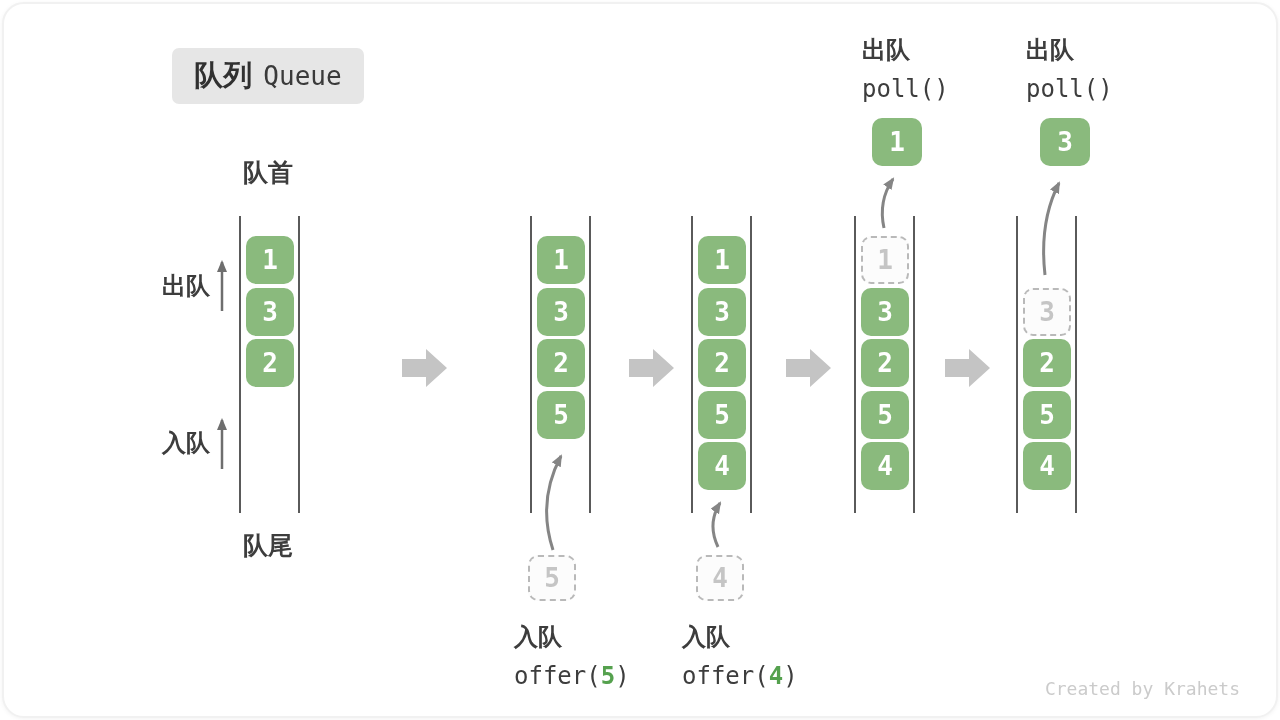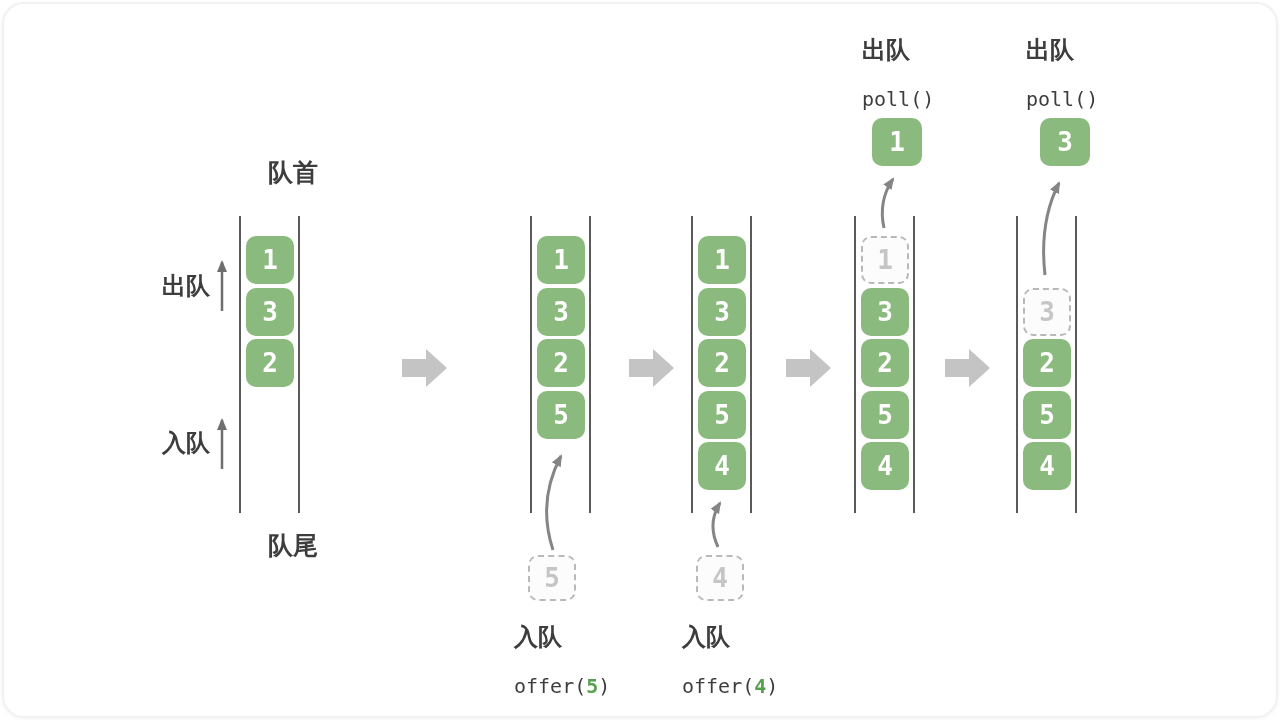--- a/index.html
+++ b/index.html
@@ -17,21 +17,21 @@
 
   .title-box {
     position:absolute; left:168px; top:44px; width:192px; height:56px;
     background:var(--title-bg,#e6e6e6); border-radius:7px;
     display:flex; align-items:center; justify-content:center; gap:11px;
   }
   .title-zh { font-weight:700; font-size:29px; color:#303030; }
   .title-en { font-family:"DejaVu Sans Mono", monospace; font-size:26px; color:#3a3a3a; }
 
   .front-label, .rear-label {
-    position:absolute; left:214px; width:100px; text-align:right;
+    position:absolute; left:214px; width:100px; text-align:center;
     font-weight:700; font-size:25px; color:#3d3d3d;
   }
   .front-label { top:152px; }
   .rear-label  { top:525px; }
 
   .side-label {
     position:absolute; font-weight:700; font-size:24px; color:#3d3d3d; width:60px; text-align:center;
   }
   .side-dequeue { left:152px; top:266px; }
   .side-enqueue { left:152px; top:423px; }
@@ -46,21 +46,21 @@
     font-family:"DejaVu Sans Mono", monospace; font-weight:700; font-size:26px;
   }
   .cell.filled { background:var(--box-green,#8aba7d); color:#ffffff; }
   .cell.ghost  {
     background:#fcfcfc; border:2px dashed var(--ghost-border,#b9b9b9);
     color:var(--ghost-text,#c5c5c5);
   }
 
   .op-block { position:absolute; }
   .op-zh  { font-weight:700; font-size:24px; color:#3d3d3d; }
-  .op-code { font-family:"DejaVu Sans Mono", monospace; font-size:20px; color:#3d3d3d; margin-top:21px; }
+  .op-code { font-family:"DejaVu Sans Mono", monospace; font-size:24px; color:#3d3d3d; margin-top:9px; }
   .op-code .arg { color:var(--code-green,#55a14e); font-weight:700; }
   .dq0 { left:858px; top:30px; }
   .dq1 { left:1022px; top:30px; }
   .eq0 { left:510px; top:617px; }
   .eq1 { left:678px; top:617px; }
 
   .result-box {
     position:absolute; width:50px; height:48px; border-radius:10px;
     background:var(--box-green,#8aba7d); color:#fff;
     display:flex; align-items:center; justify-content:center;
@@ -107,20 +107,24 @@
     <path fill="#c4c4c4" d="M625,355 h24 v-10 l21,19 l-21,19 v-10 h-24 z"></path>
     <path fill="#c4c4c4" d="M782,355 h24 v-10 l21,19 l-21,19 v-10 h-24 z"></path>
     <path fill="#c4c4c4" d="M941,355 h24 v-10 l21,19 l-21,19 v-10 h-24 z"></path>
 
     <path d="M549,546 Q533,497 557,452" fill="none" stroke="#858585" stroke-width="3" marker-end="url(#ah-mid)"></path>
     <path d="M714,543 Q703,520 716,499" fill="none" stroke="#858585" stroke-width="3" marker-end="url(#ah-mid)"></path>
     <path d="M880,224 Q874,197 889,175" fill="none" stroke="#858585" stroke-width="3" marker-end="url(#ah-mid)"></path>
     <path d="M1041,271 Q1035,218 1055,179" fill="none" stroke="#858585" stroke-width="3" marker-end="url(#ah-mid)"></path>
   </svg>
 
+  <div class="title-box">
+    <span class="title-zh">队列</span>
+    <span class="title-en">Queue</span>
+  </div>
 
   <div class="front-label">队首</div>
   <div class="rear-label">队尾</div>
 
   <div class="side-label side-dequeue">出队</div>
   <div class="side-label side-enqueue">入队</div>
 
   <div id="columns">
       <div class="queue-col" style="left: 235px;">
         <div class="cell filled" style="top: 20px;">1</div>
@@ -172,14 +176,15 @@
     <div class="op-code"><span>offer(</span><span class="arg">5</span><span>)</span></div>
   </div>
   <div class="op-block eq1">
     <div class="op-zh">入队</div>
     <div class="op-code"><span>offer(</span><span class="arg">4</span><span>)</span></div>
   </div>
 
   <div class="staged-box s0">5</div>
   <div class="staged-box s1">4</div>
 
+  <div class="watermark">Created by Krahets</div>
 
 </div>
 
 </body></html>

